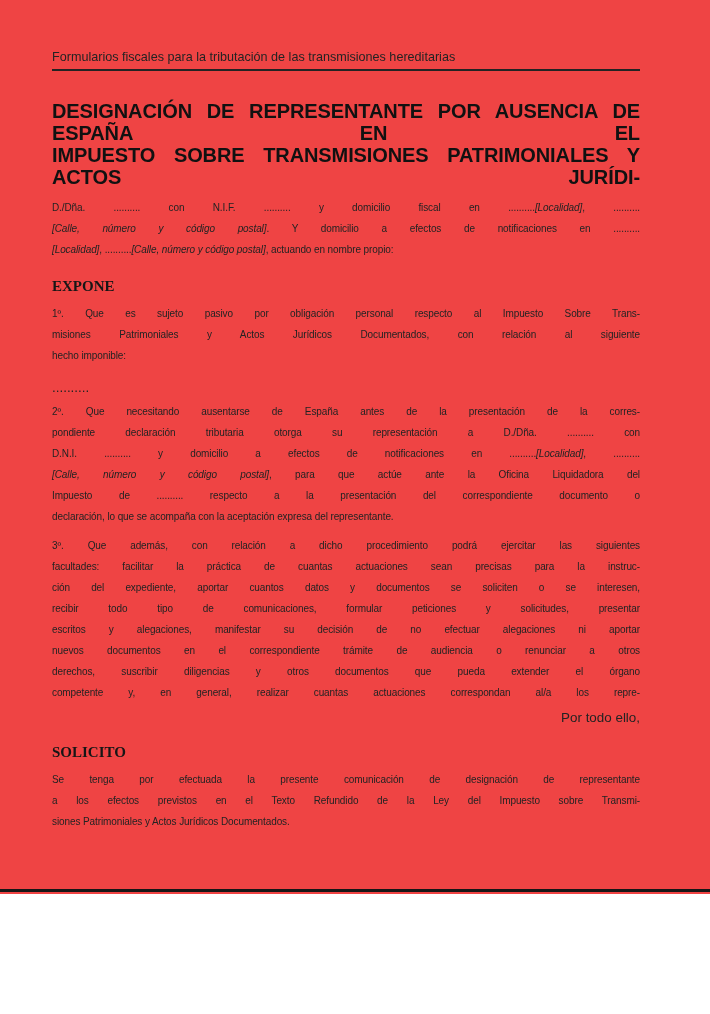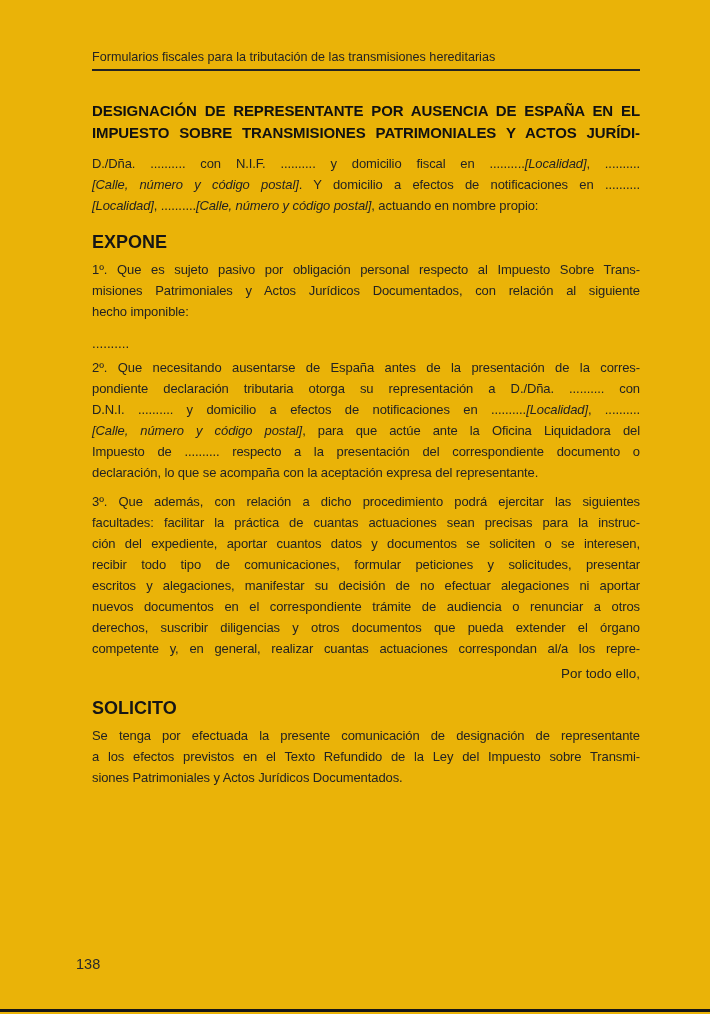--- a/index.html
+++ b/index.html
@@ -1,64 +1,65 @@
 <!DOCTYPE html>
 <html lang="es"><head>
 <meta charset="utf-8">
 <style>
   html, body { margin: 0; padding: 0; background: #ffffff; }
   .page {
     position: relative;
     width: 710px;
-    height: 1014px;
-    background: #eab308;
+    height: 894px;
+    background: #ef4444;
     box-sizing: border-box;
-    padding: 50px 70px 0 92px;
+    padding: 50px 70px 0 52px;
     font-family: "Liberation Sans", sans-serif;
     color: #232323;
     overflow: hidden;
   }
   .running-head {
     font-size: 12.6px;
     letter-spacing: 0;
     padding-bottom: 5px;
     border-bottom: 2px solid #232323;
     color: #232323;
   }
   .doc-title {
     margin: 29px 0 0 0;
-    font-size: 15px;
+    font-size: 20px;
     font-weight: bold;
     line-height: 22px;
     letter-spacing: -0.1px;
     color: #111111;
   }
   .addressee {
     margin-top: 44px;
     font-size: 13.4px;
     line-height: 22px;
     letter-spacing: -0.1px;
   }
   .body-par {
-    font-size: 13px;
+    font-size: 10px;
     line-height: 21px;
     letter-spacing: -0.1px;
   }
   .intro    { margin-top: 9px; }
   .clause-1 { margin-top: 6px; }
   .dots-line{ margin-top: 11px; font-size: 13.4px; line-height: 21px; }
   .clause-2 { margin-top: 3px; }
   .clause-3 { margin-top: 8px; }
   .closing  { margin-top: 4px; font-size: 13.4px; line-height: 21px; text-align: right; }
   .sec-heading {
     margin-top: 16px;
-    font-size: 18px;
+    font-size: 15px;
     font-weight: bold;
     line-height: 21px;
     color: #161616;
+    font-family: Liberation Serif, serif;
   }
   .sec-heading.solicito { margin-top: 14px; }
   .request { margin-top: 6px; }
   .tline { min-height: 1em; }
   .just { text-align: justify; text-align-last: justify; }
   .it { font-style: italic; }
   .page-number {
     position: absolute;
     left: 68px;
     top: 956px;

